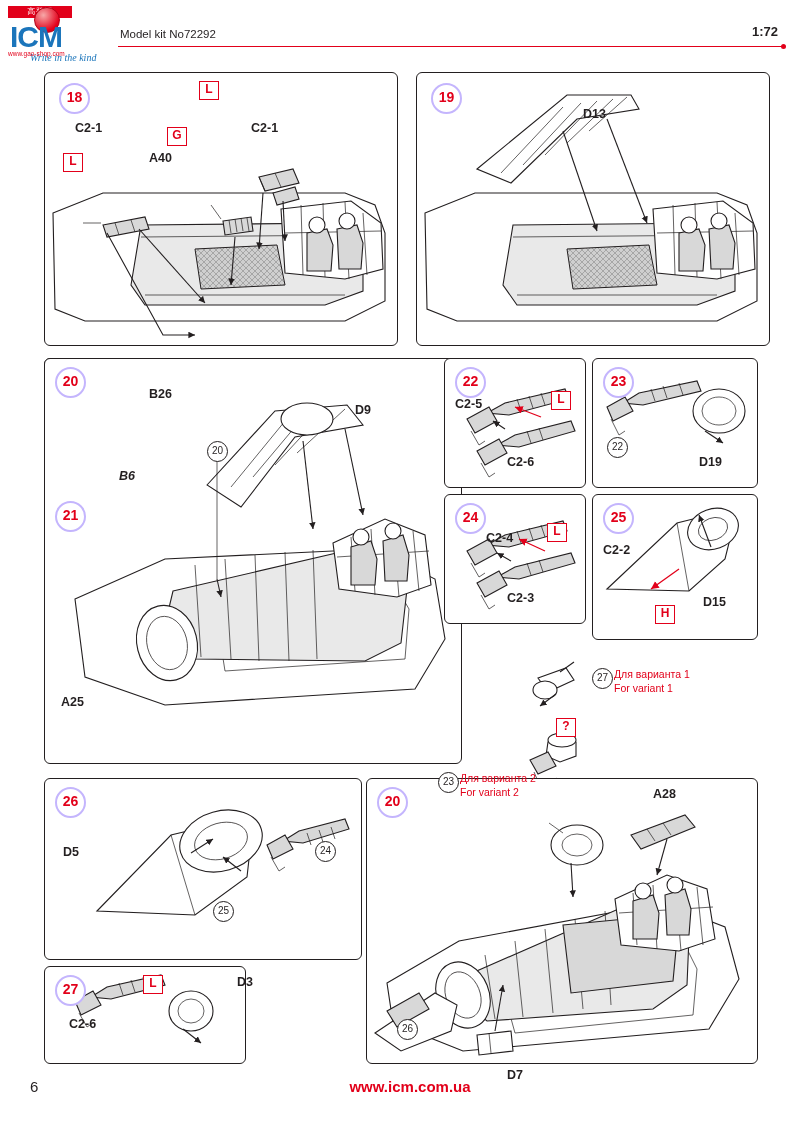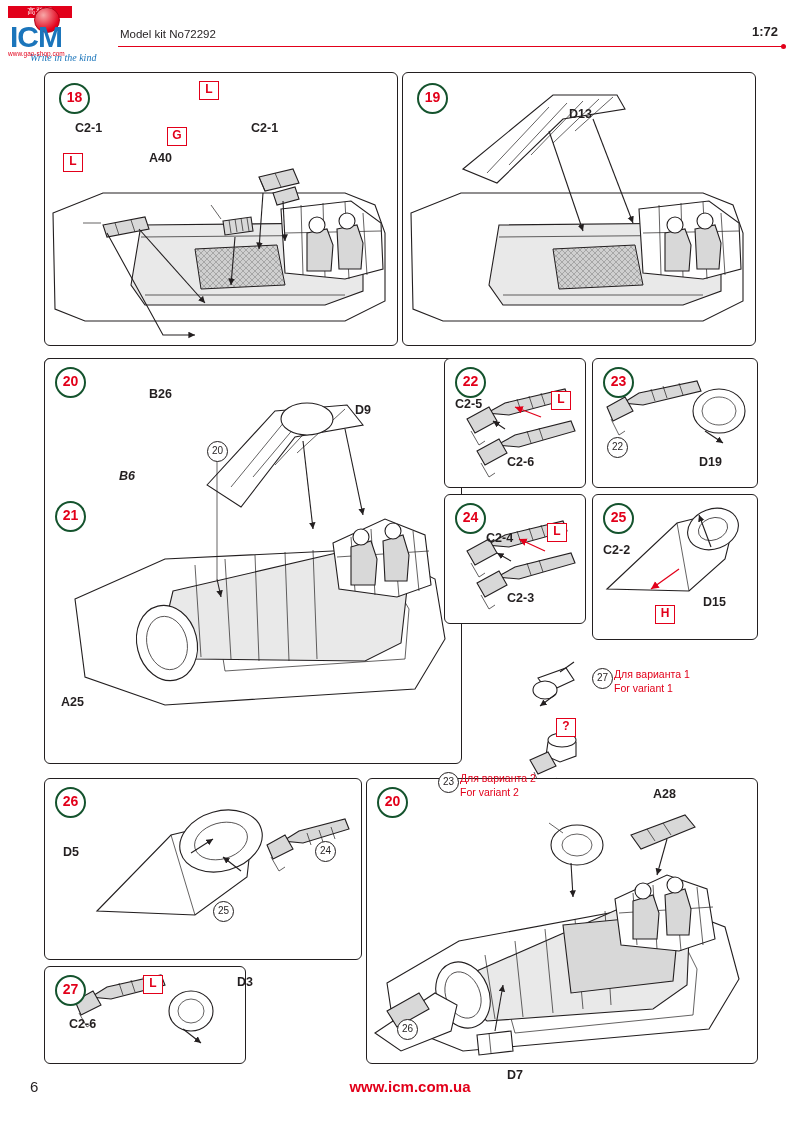--- a/index.html
+++ b/index.html
@@ -48,21 +48,21 @@
   }
   .hrule:after{
     content:"";position:absolute;right:-2px;top:-2px;width:5px;height:5px;
     border-radius:50%;background:#e2001a;
   }
 
   
   .frame{position:absolute;border:1.6px solid #231f20;border-radius:6px;background:#fff;}
   .stepnum{
     position:absolute;width:27px;height:27px;border-radius:50%;
-    border:2px solid #14532d;color:#e2001a;background:#fff;
+    border:2px solid #c4b5fd;color:#e2001a;background:#fff;
     font-size:14px;font-weight:bold;text-align:center;line-height:24px;
     z-index:6;
   }
   .circnum{
     position:absolute;width:19px;height:19px;border-radius:50%;
     border:1.4px solid #231f20;color:#231f20;background:#fff;
     font-size:10px;text-align:center;line-height:17px;z-index:6;
   }
   .part{
     position:absolute;font-size:12.5px;font-weight:bold;color:#231f20;z-index:5;
@@ -160,21 +160,21 @@
     </svg>
     <div class="stepnum" style="left:14px;top:10px;">18</div>
     <div class="part" style="left:30px;top:48px;">C2-1</div>
     <div class="boxred" style="left:18px;top:80px;">L</div>
     <div class="boxred" style="left:154px;top:8px;">L</div>
     <div class="part" style="left:206px;top:48px;">C2-1</div>
     <div class="boxred" style="left:122px;top:54px;">G</div>
     <div class="part" style="left:104px;top:78px;">A40</div>
   </div>
 
-  <div class="frame" style="left:402px;top:72px;width:352px;height:272px;">
+  <div class="frame" style="left:416px;top:72px;width:352px;height:272px;">
     <svg class="art" viewBox="0 0 352 272">
       <path class="ln" d="M8,140 L58,120 L300,120 L330,132 L340,160 L340,228 L300,248 L40,248 L10,236 Z"></path>
       <path class="fillgrey" d="M96,152 L300,150 L318,166 L318,218 L280,232 L100,232 L86,212 Z"></path>
       <path class="ln-fine" d="M96,164 L316,162"></path>
       <path class="ln-fine" d="M100,222 L300,222"></path>
       <path class="fillw" d="M236,136 L306,128 L336,150 L338,196 L300,206 L240,200 Z"></path>
       <path class="ln-fine" d="M256,132 L258,202 M278,130 L280,204 M300,129 L304,206 M318,140 L322,202"></path>
       <path class="ln-fine" d="M240,160 L336,158"></path>
       <path class="fillgrey2" d="M262,160 L282,156 L288,172 L286,198 L262,198 Z"></path>
       <path class="fillgrey2" d="M292,156 L312,152 L318,170 L316,196 L294,196 Z"></path>

